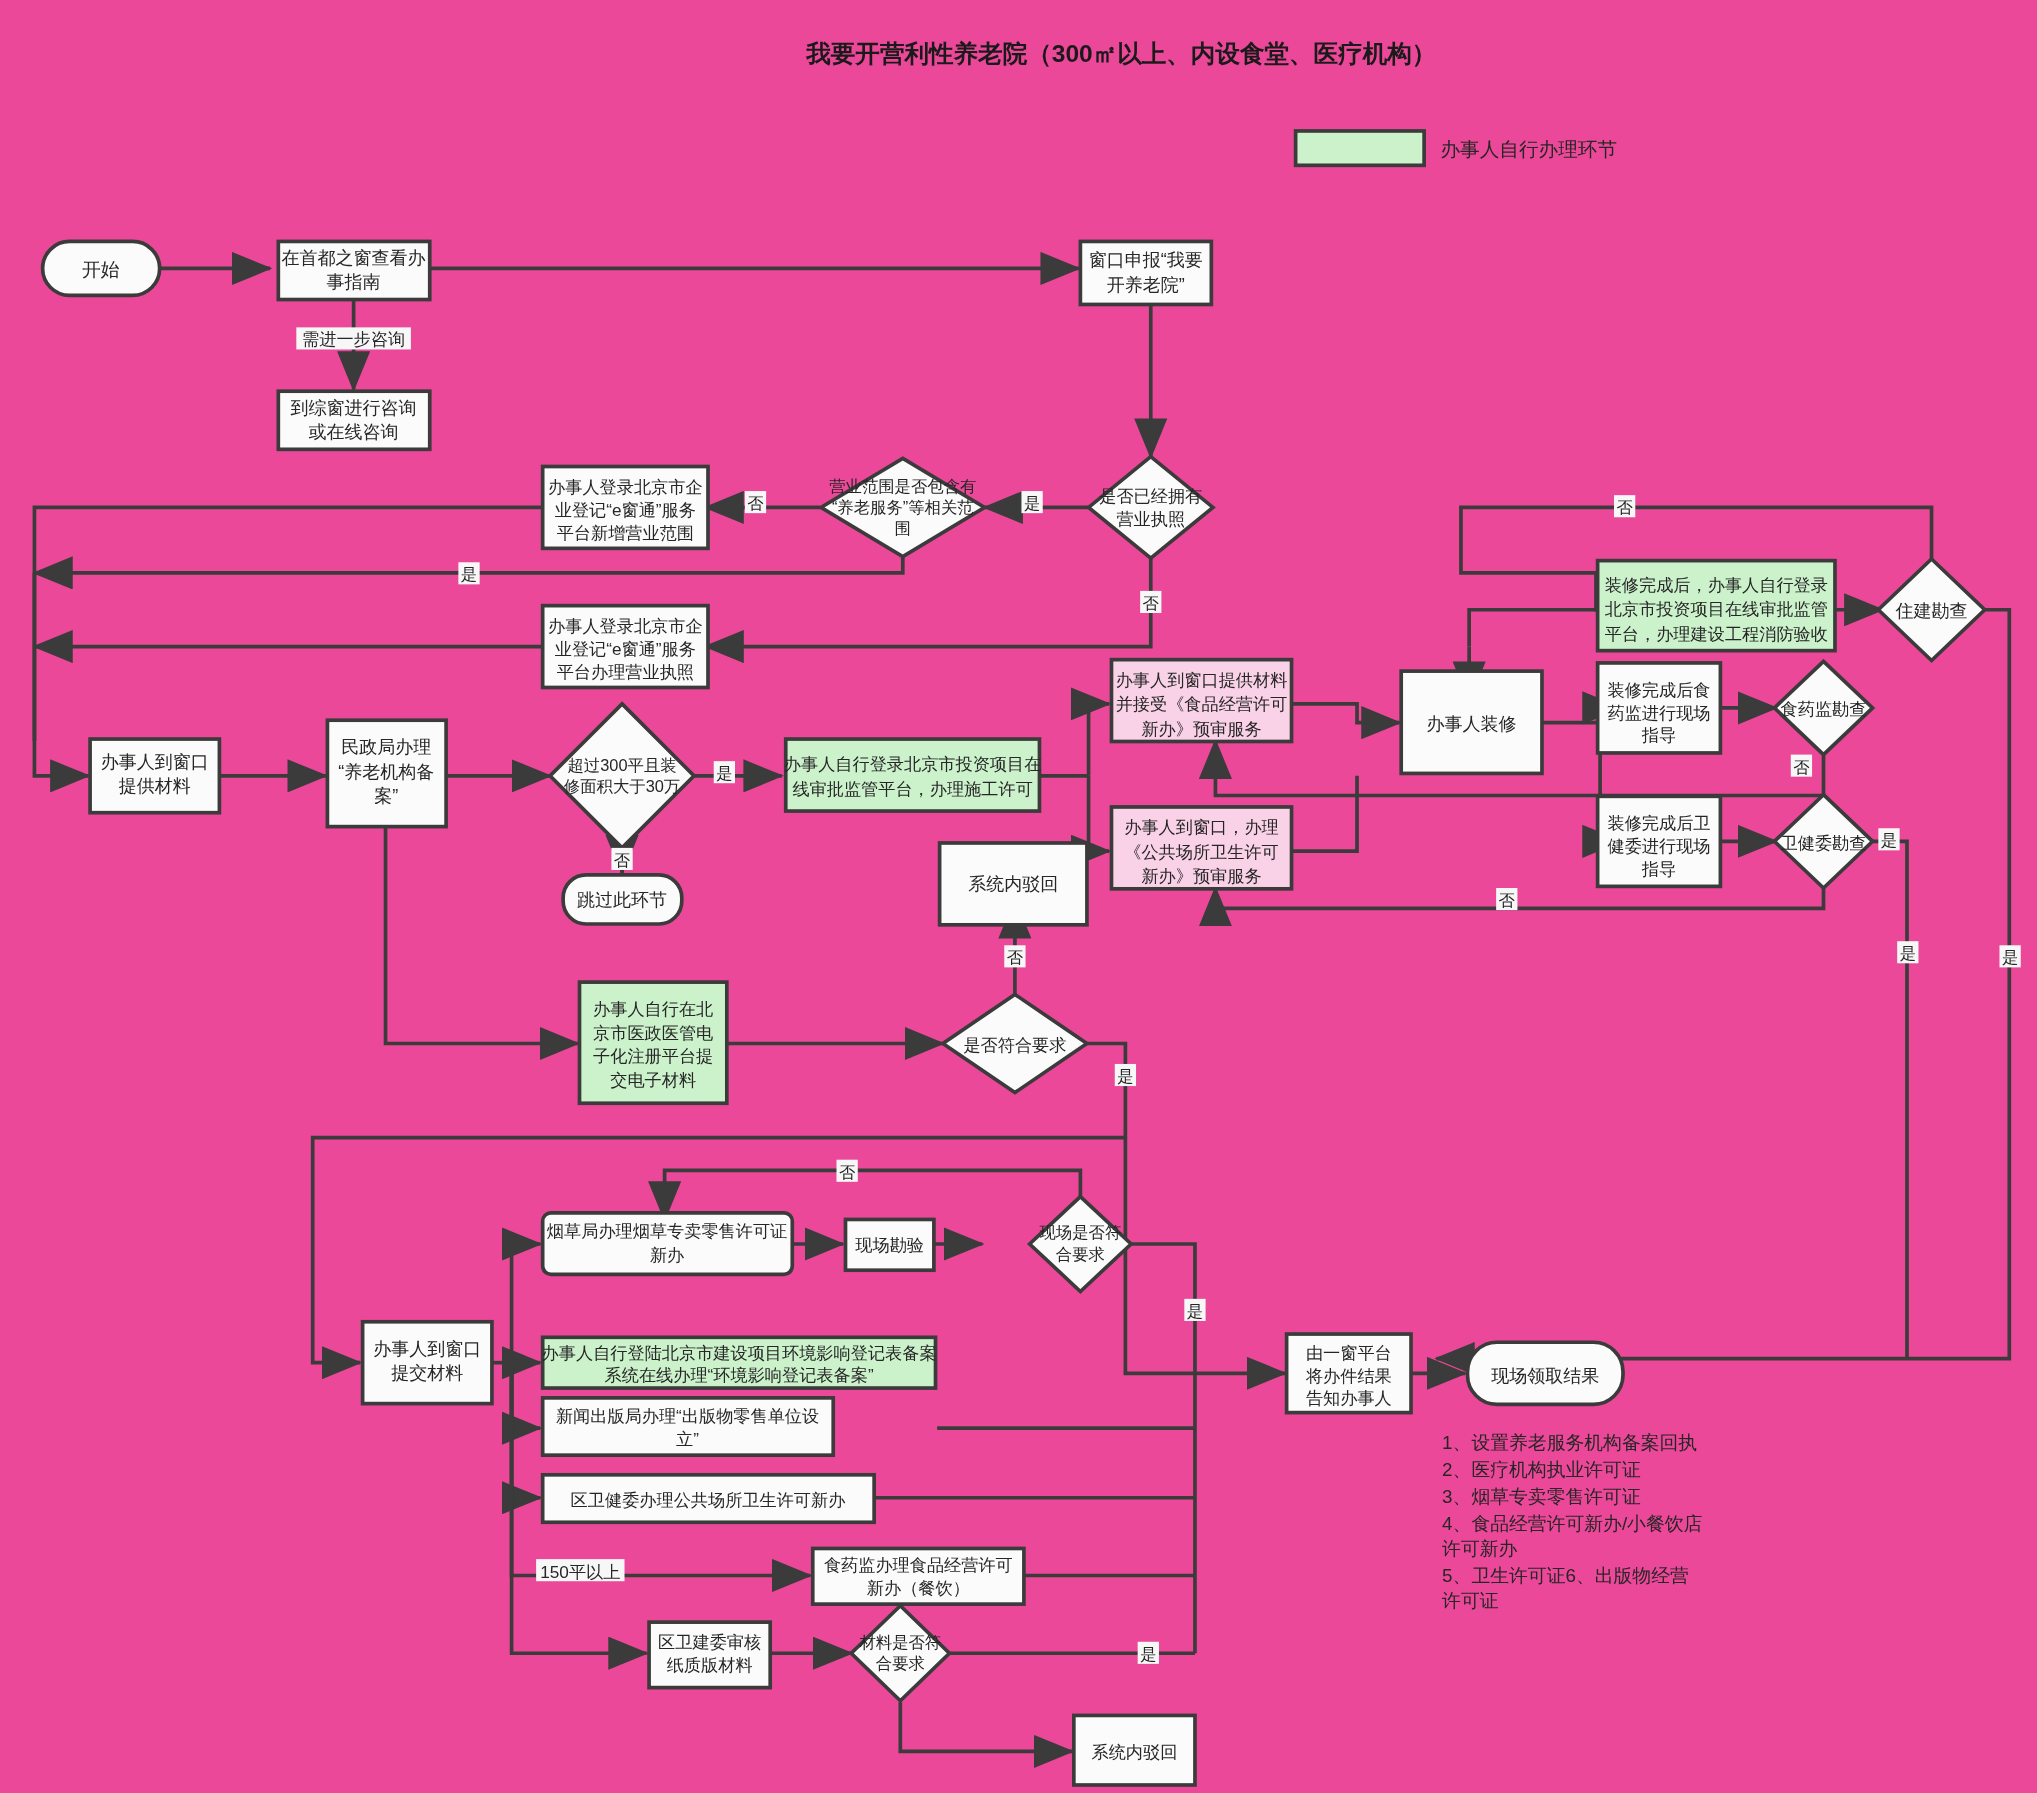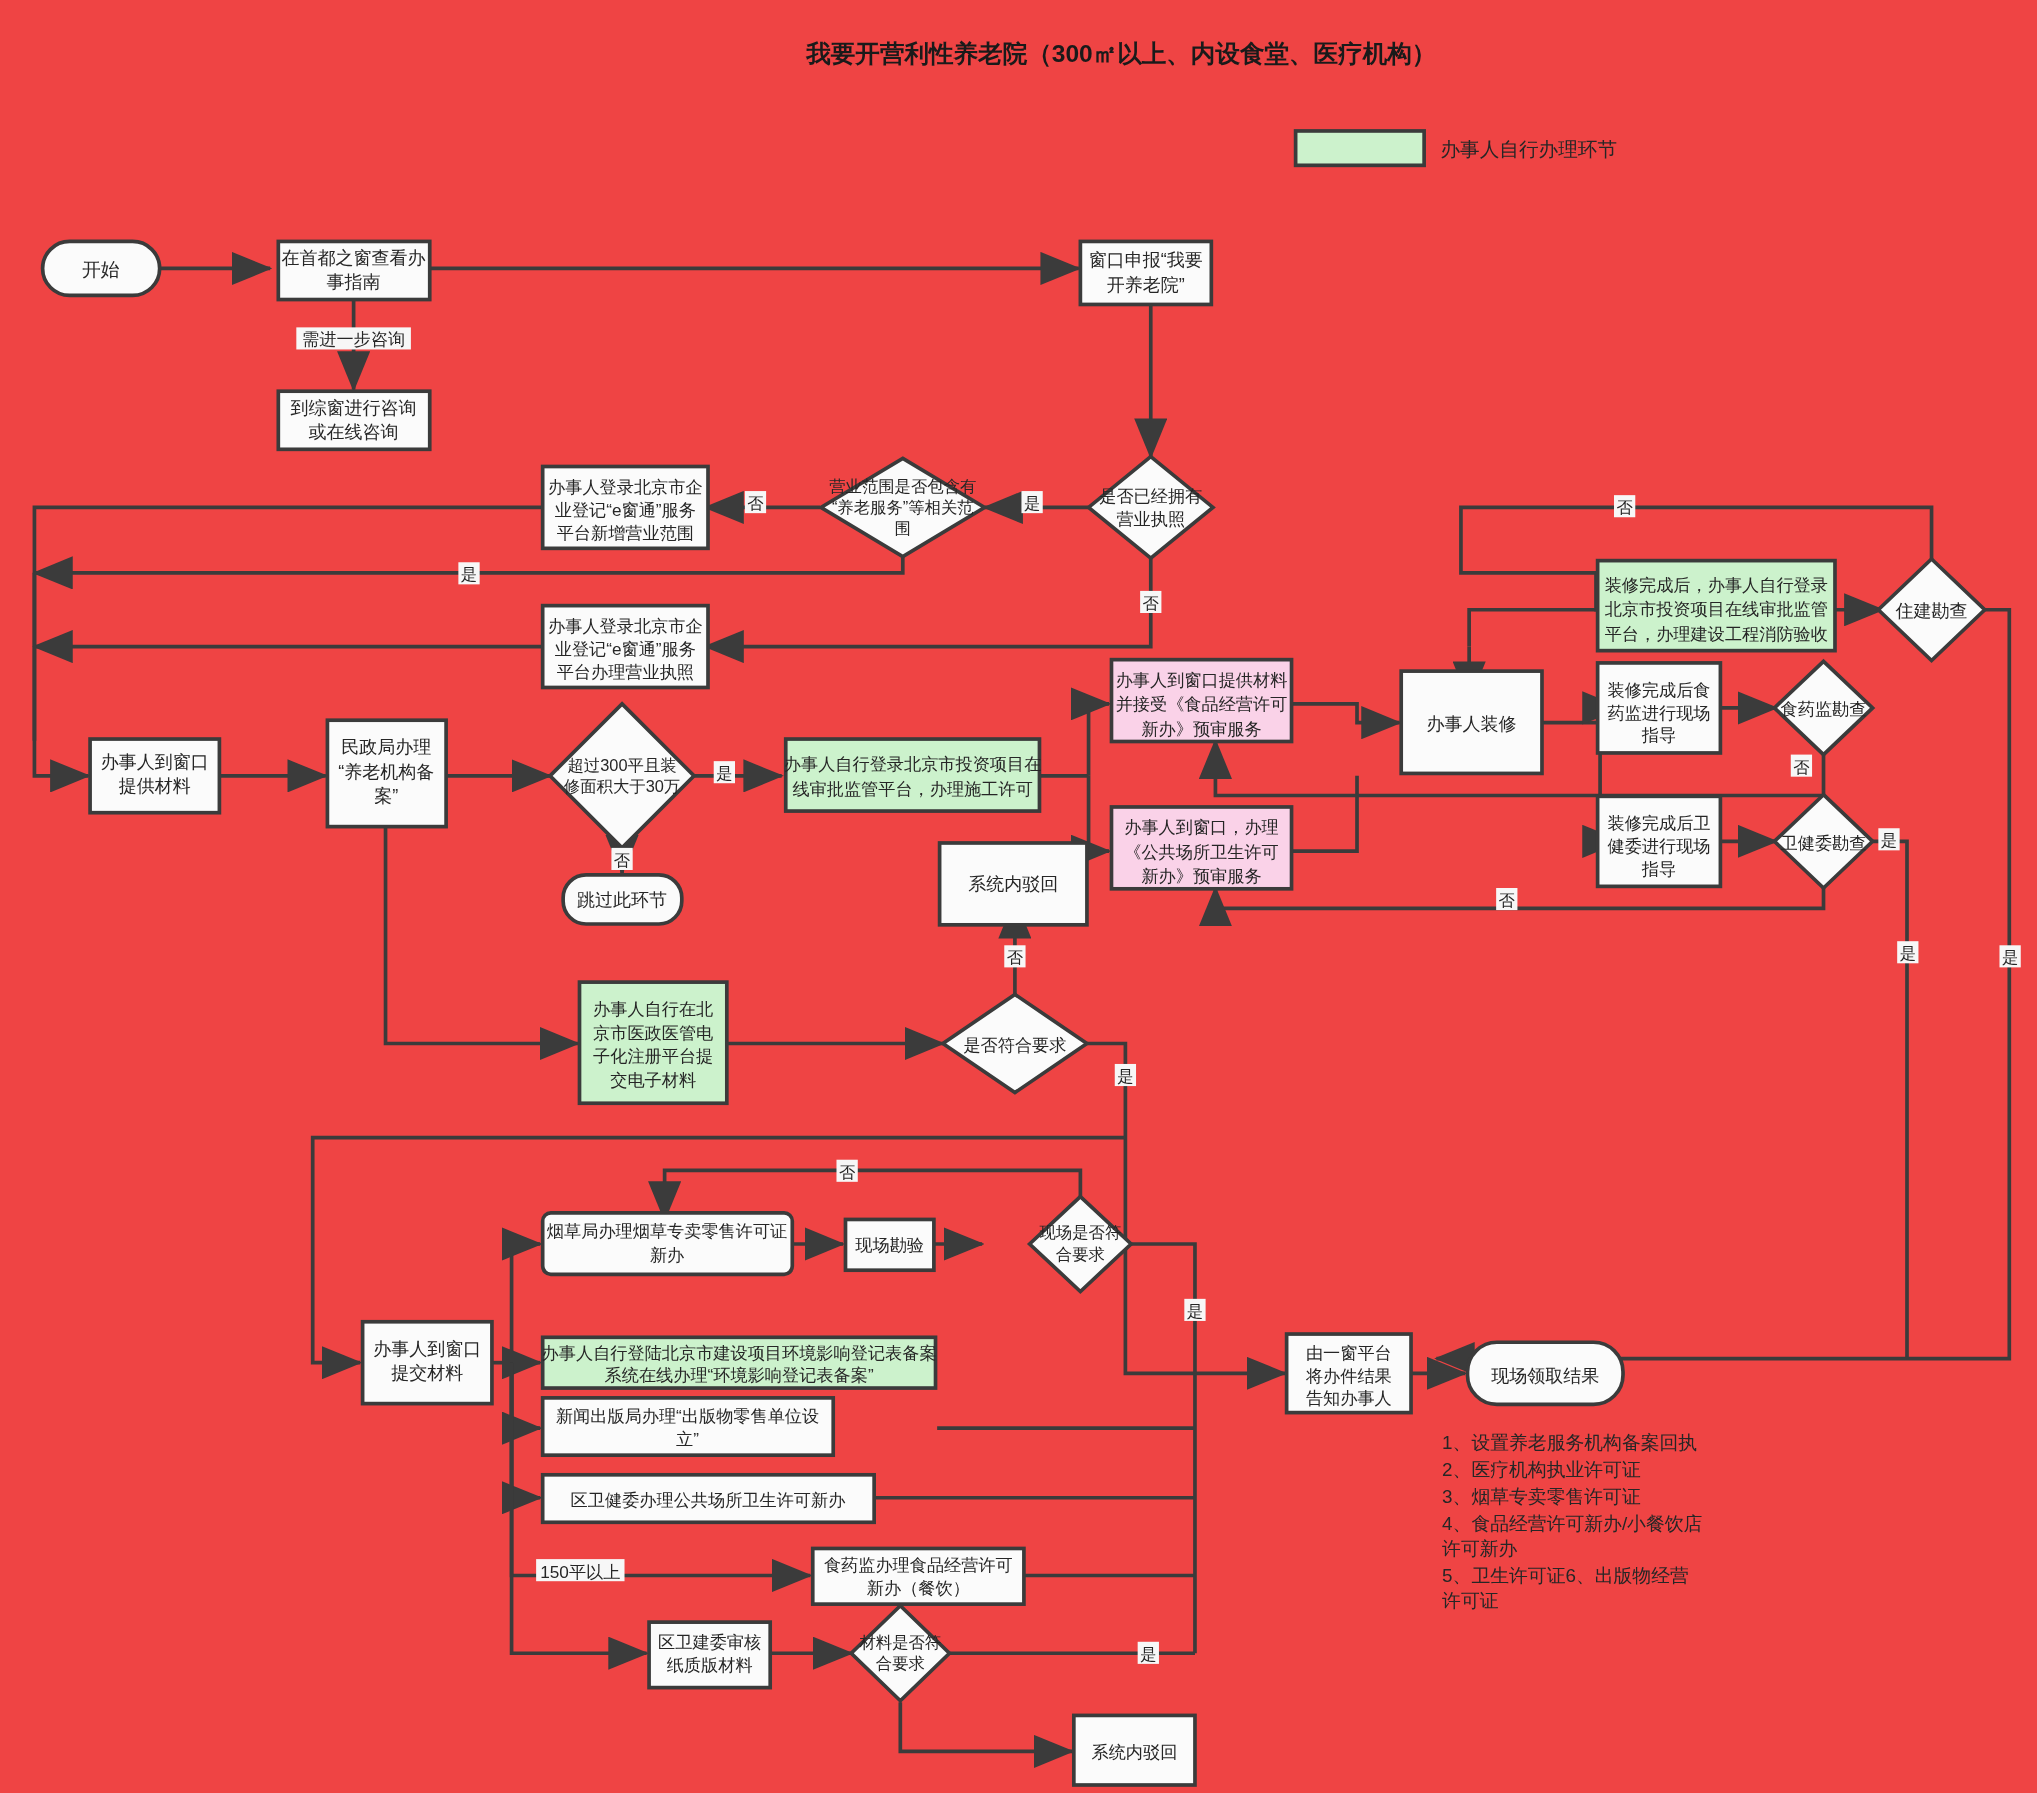--- a/index.html
+++ b/index.html
@@ -1,17 +1,17 @@
 <!DOCTYPE html>
 <html style="font-size:13px"><head>
 <meta charset="utf-8">
 <style>
   html,body{margin:0;padding:0;background:#f7f7f7;}
   body{width:2038px;height:1794px;font-family:"Liberation Sans","DejaVu Sans",sans-serif;}
-  #root{position:relative;width:2038px;height:1794px;background:#ef4444;overflow:hidden;}
+  #root{position:relative;width:2038px;height:1794px;background:#ec4899;overflow:hidden;}
   svg#flow{position:absolute;left:0;top:0;width:2038px;height:1794px;}
   .nodeTxt{font-family:"Liberation Sans","DejaVu Sans",sans-serif;fill:#262626;text-anchor:middle;}
   .edgeLbl{font-family:"Liberation Sans","DejaVu Sans",sans-serif;fill:#262626;text-anchor:middle;}
   .title{font-family:"Liberation Sans","DejaVu Sans",sans-serif;fill:#1a1a1a;font-weight:bold;font-size:30px;text-anchor:middle;}
   .legendTxt{font-family:"Liberation Sans","DejaVu Sans",sans-serif;fill:#262626;font-size:24px;}
   .listTxt{font-family:"Liberation Sans","DejaVu Sans",sans-serif;fill:#262626;font-size:23px;}
   .shape{stroke:#3b3b3b;stroke-width:4.5;}
   .lnk{stroke:#3b3b3b;stroke-width:4.5;fill:none;}
   .lblbg{fill:#f7f7f7;}
 </style>

